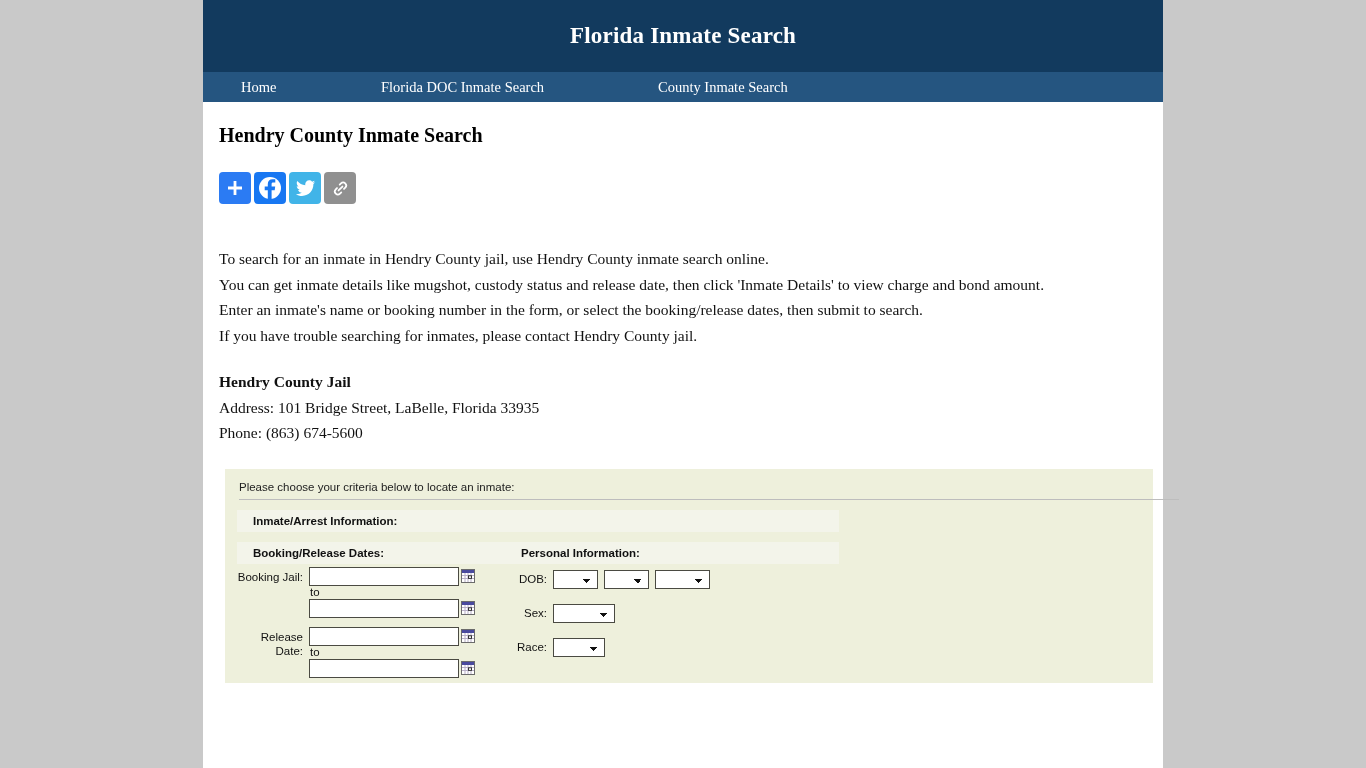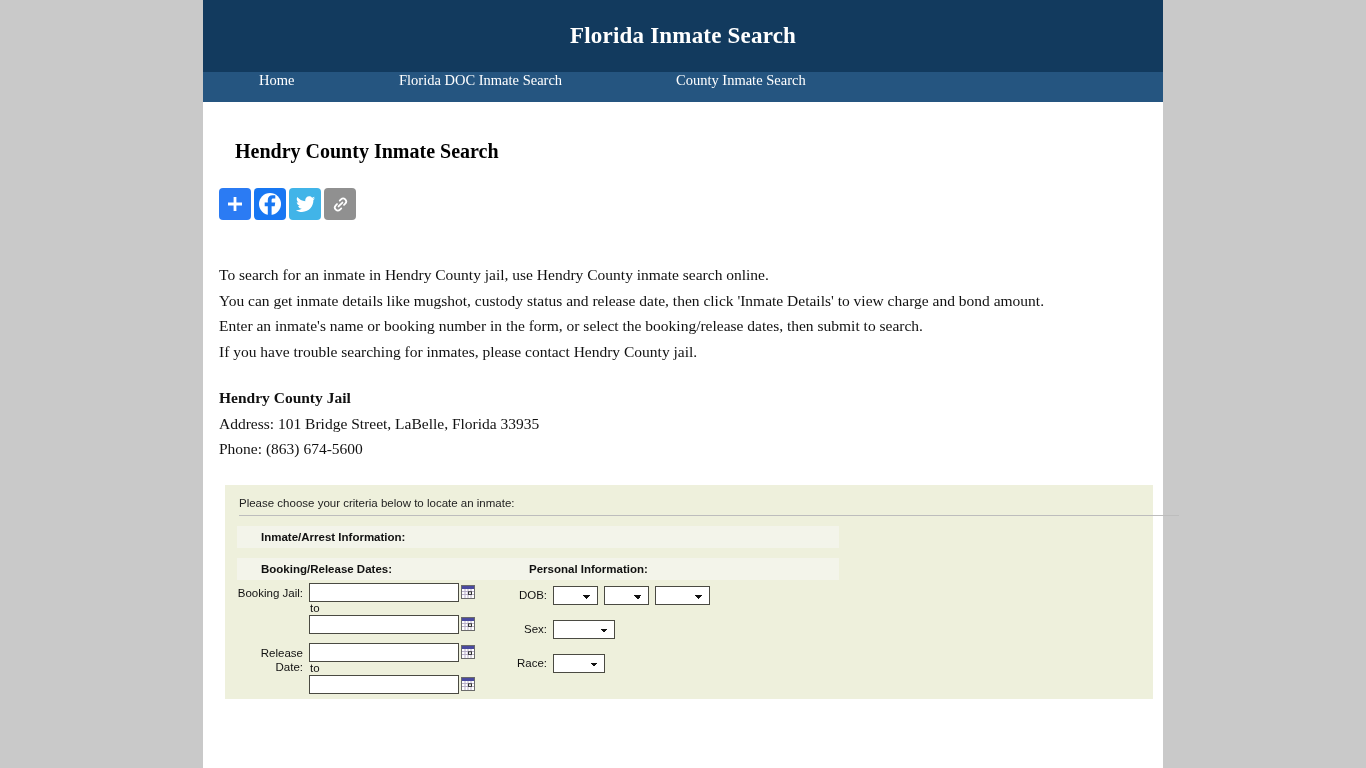--- a/index.html
+++ b/index.html
@@ -37,39 +37,40 @@
     font-size: 23px;
     font-weight: bold;
     letter-spacing: .2px;
   }
 
   
   .nav-bar {
     height: 30px;
     background: #255580;
     display: flex;
-    padding-left: 56px;
+    align-items: center;
+    padding-left: 38px;
   }
   .nav-item {
     color: #ffffff;
     font-family: "Liberation Serif", serif;
     font-size: 14.5px;
     text-decoration: none;
     white-space: nowrap;
     cursor: pointer;
   }
   .nav-item.home { width: 140px; }
   .nav-item.doc  { width: 277px; }
 
   
   .content {
     padding: 0 16px 0 16px;
   }
   .page-title {
-    margin: 16px;
+    margin: 0;
     padding: 22px 0 0 0;
     font-family: "Liberation Serif", serif;
     font-size: 20px;
     font-weight: bold;
     color: #000000;
   }
 
   
   .share-row {
     display: flex;
@@ -128,21 +129,21 @@
   .criteria-rule {
     height: 1px;
     background: #bdbdbd;
     width: 940px;
     margin-left: 2px;
     margin-bottom: 10px;
   }
   .section-band {
     background: #f3f4ea;
     width: 602px;
-    padding: 5px 0 5px 24px;
+    padding: 5px 0 5px 16px;
     font-size: 11.5px;
     font-weight: bold;
     color: #111111;
   }
   .section-band.split {
     display: flex;
     width: 602px;
   }
   .section-band.split .left  { width: 268px; }
 

